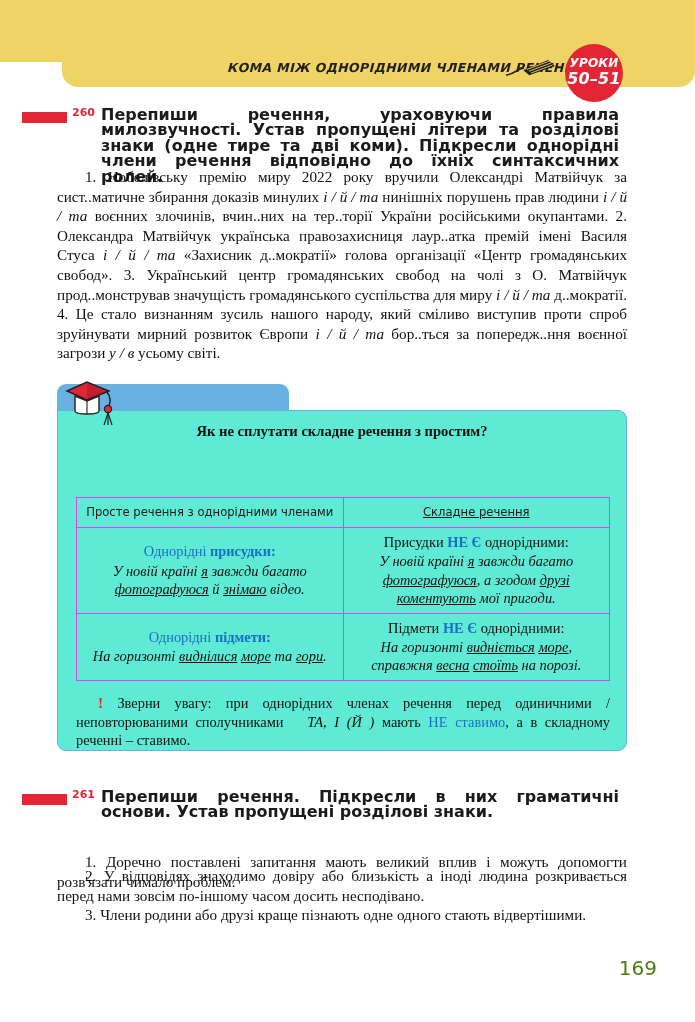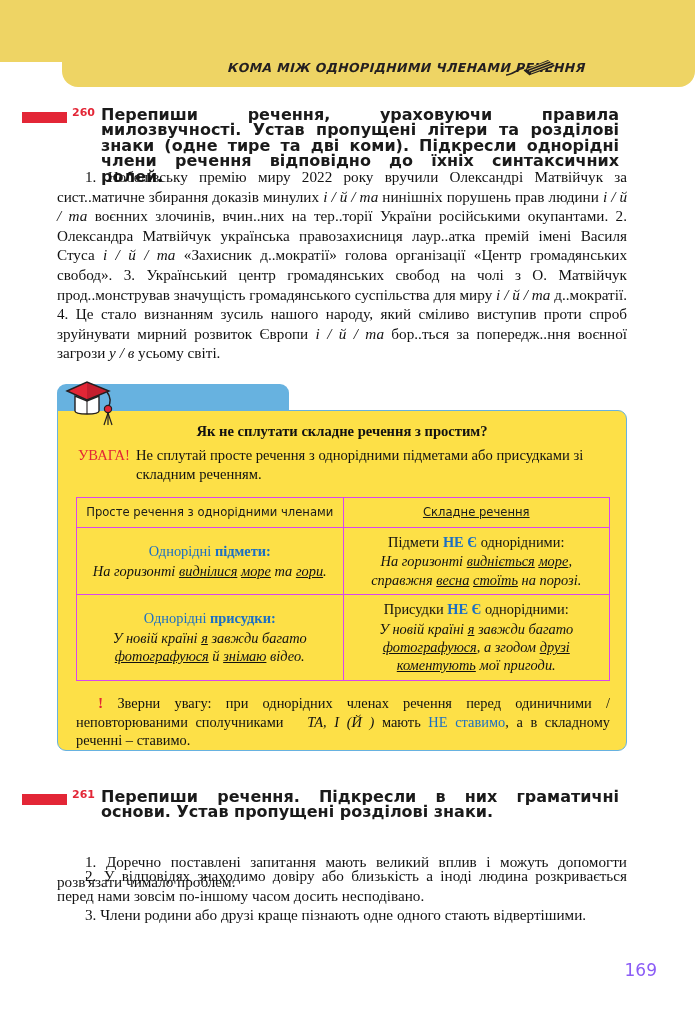--- a/index.html
+++ b/index.html
@@ -162,21 +162,21 @@
     z-index: 4;
   }
   .expert-body {
     position: absolute;
     left: 0;
     top: 26px;
     width: 570px;
     height: 341px;
     border: 1.6px solid #67b2e0;
     border-radius: 0 9px 9px 9px;
-    background: #fde047;
+    background: #5eead4;
     box-sizing: border-box;
   }
   .expert-heading {
     position: absolute;
     left: 0;
     top: 12px;
     width: 100%;
     text-align: center;
     font-family: "Liberation Serif", serif;
     font-size: 14.6px;
@@ -275,41 +275,45 @@
   }
   .expert-note .blue { color: #1b6fc4; }
   .expert-note i { font-style: italic; margin-left: 16px; }
 
   
   .page-number {
     position: absolute;
     right: 38px;
     bottom: 42px;
     font-family: "DejaVu Sans", sans-serif;
-    font-size: 17px;
-    color: #8b5cf6;
+    font-size: 20px;
+    color: #4d7c0f;
   }
 </style>
 </head>
 <body>
 
 <div class="page-header">
   <div class="yellow-band-top"></div>
   <div class="yellow-band-lower"></div>
   <div class="header-title">КОМА МІЖ ОДНОРІДНИМИ ЧЛЕНАМИ РЕЧЕННЯ</div>
   <div class="pencil-icon">
     <svg width="52" height="22" viewBox="0 0 52 22">
       <path d="M1 17 C8 17 12 11 19 10" stroke="#231f20" stroke-width="1.6" fill="none"></path>
       <path d="M19 12 L43 2 L50 8 L25 17 Z" fill="#231f20"></path>
       <path d="M22 11.4 L44.5 3" stroke="#eed464" stroke-width="0.9"></path>
       <path d="M24 13.2 L46 5" stroke="#eed464" stroke-width="0.9"></path>
       <path d="M26 15 L47.5 7" stroke="#eed464" stroke-width="0.9"></path>
       <path d="M19 12 L25 17" stroke="#231f20" stroke-width="1.2"></path>
     </svg>
   </div>
+  <div class="lesson-badge">
+    <span class="b1">УРОКИ</span>
+    <span class="b2">50–51</span>
+  </div>
 </div>
 
 <div class="exercise" style="top:106px;">
   <div class="ex-marker"></div>
   <div class="ex-number">260</div>
   <div class="ex-task">Перепиши речення, ураховуючи правила милозвучності. Устав пропущені літери та розділові знаки (одне тире та дві коми). Підкресли однорідні члени речення відповідно до їхніх синтаксичних ролей.</div>
 </div>
 
 <div class="ex-body" style="top:167px;">
   <span>1. Нобелівську премію миру 2022 року вручили Олександрі Матвійчук за сист..матичне збирання доказів минулих </span><i>і / й / та</i><span> нинішніх порушень прав людини </span><i>і / й / та</i><span> воєнних злочинів, вчин..них на тер..торії України російськими окупантами. 2. Олександра Матвійчук українська правозахисниця лаур..атка премій імені Василя Стуса </span><i>і / й / та</i><span> «Захисник д..мократії» голова організації «Центр громадянських свобод». 3. Український центр громадянських свобод на чолі з О. Матвійчук прод..монстрував значущість громадянського суспільства для миру </span><i>і / й / та</i><span> д..мократії. 4. Це стало визнанням зусиль нашого народу, який сміливо виступив проти спроб зруйнувати мирний розвиток Європи </span><i>і / й / та</i><span> бор..ться за попередж..ння воєнної загрози </span><i>у / в</i><span> усьому світі.</span>
@@ -332,53 +336,49 @@
       <path d="M45 36 L41 48" stroke="#231f20" stroke-width="1.2"></path>
       <path d="M45 36 L49 48" stroke="#231f20" stroke-width="1.2"></path>
       <path d="M45 36 L45 48" stroke="#231f20" stroke-width="1.2"></path>
     </svg>
   </div>
 
   <div class="expert-body">
 
     <div class="expert-heading">Як не сплутати складне речення з простим?</div>
 
-    <div class="expert-warning">
-      <span class="uvaga">УВАГА!</span>
-      <span class="wtext">Не сплутай просте речення з однорідними підметами або присудками зі складним реченням.</span>
-    </div>
 
     <table class="cmp-table">
       <thead>
         <tr>
           <th class="col-l">Просте речення з однорідними членами</th>
           <th class="col-r">Складне речення</th>
         </tr>
       </thead>
       <tbody>
         <tr>
           <td>
+            <span class="cell-title"><span class="blue">Однорідні </span><span class="blue-b">присудки:</span></span>
+            <span class="cell-ex">У новій країні <u>я</u> завжди багато <u>фотографуюся</u> й <u>знімаю</u> відео.</span>
+          </td>
+          <td>
+            <span class="cell-title"><span>Присудки </span><span class="blue-b">НЕ Є</span><span> однорідними:</span></span>
+            <span class="cell-ex">У новій країні <u>я</u> завжди багато <u>фотографуюся</u>, а згодом <u>друзі</u> <u>коментують</u> мої пригоди.</span>
+          </td>
+        </tr>
+        <tr>
+          <td>
             <span class="cell-title"><span class="blue">Однорідні </span><span class="blue-b">підмети:</span></span>
             <span class="cell-ex">На горизонті <u>виднілися</u> <u>море</u> та <u>гори</u>.</span>
           </td>
           <td>
             <span class="cell-title"><span>Підмети </span><span class="blue-b">НЕ Є</span><span> однорідними:</span></span>
             <span class="cell-ex">На горизонті <u>видніється</u> <u>море</u>, справжня <u>весна</u> <u>стоїть</u> на порозі.</span>
           </td>
         </tr>
-        <tr>
-          <td>
-            <span class="cell-title"><span class="blue">Однорідні </span><span class="blue-b">присудки:</span></span>
-            <span class="cell-ex">У новій країні <u>я</u> завжди багато <u>фотографуюся</u> й <u>знімаю</u> відео.</span>
-          </td>
-          <td>
-            <span class="cell-title"><span>Присудки </span><span class="blue-b">НЕ Є</span><span> однорідними:</span></span>
-            <span class="cell-ex">У новій країні <u>я</u> завжди багато <u>фотографуюся</u>, а згодом <u>друзі</u> <u>коментують</u> мої пригоди.</span>
-          </td>
-        </tr>
       </tbody>
     </table>
 
     <div class="expert-note">
       <span class="bang">!</span>
       <span>Зверни увагу: при однорідних членах речення перед одиничними / неповторюваними сполучниками </span><i>ТА, І (Й )</i><span> мають </span><span class="blue">НЕ ставимо</span><span>, а в складному реченні – ставимо.</span>
     </div>
 
   </div>
 </div>

